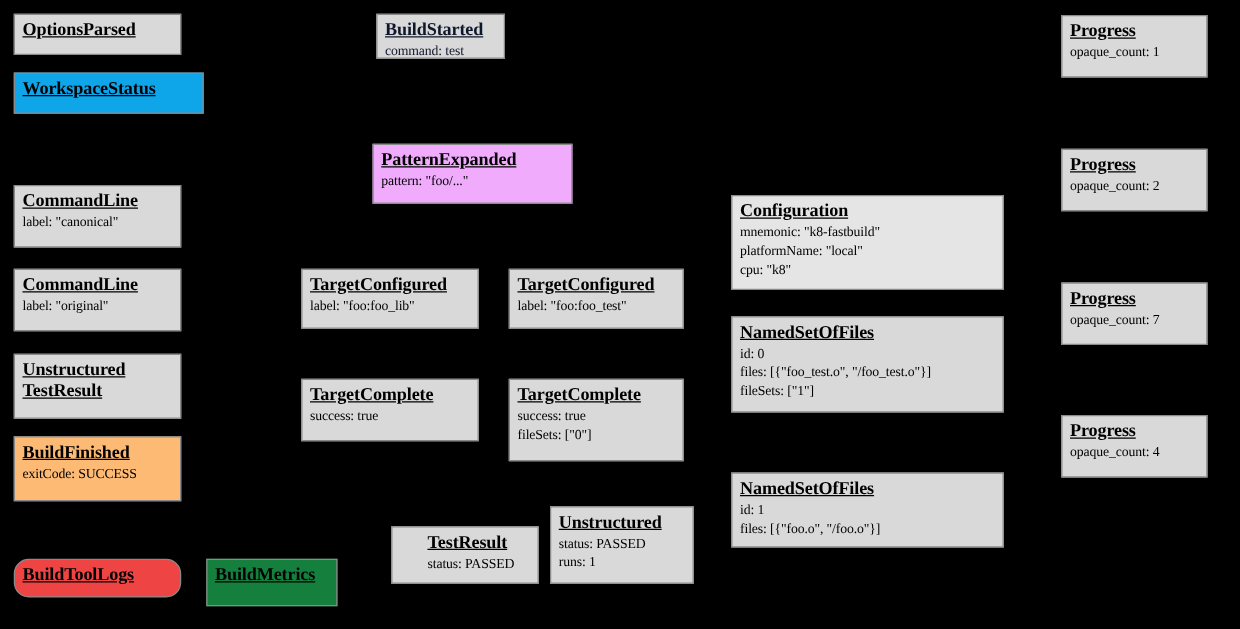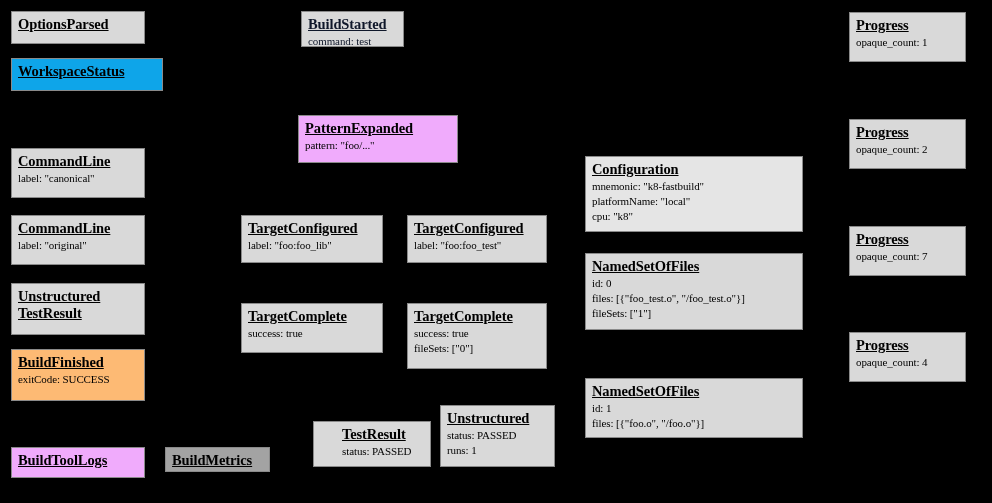--- a/index.html
+++ b/index.html
@@ -59,24 +59,24 @@
       <div class="node-fields">label: "original"</div>
     </div>
     <div class="node" style="left: 11px; top: 283px; width: 134px; height: 52px; background: rgb(217, 217, 217); border-color: rgb(138, 138, 138); color: rgb(0, 0, 0);">
       <div class="node-title">Unstructured
 TestResult</div>
     </div>
     <div class="node" style="left: 11px; top: 349px; width: 134px; height: 52px; background: #fdba74; border-color: rgb(138, 138, 138); color: rgb(0, 0, 0);">
       <div class="node-title">BuildFinished</div>
       <div class="node-fields">exitCode: SUCCESS</div>
     </div>
-    <div class="node" style="left: 11px; top: 447px; width: 134px; height: 31px; background: #f0abfc; border-color: rgb(138, 138, 138); color: rgb(0, 0, 0);">
+    <div class="node" style="left: 11px; top: 447px; width: 134px; height: 31px; background: #ef4444; border-color: rgb(138, 138, 138); color: rgb(0, 0, 0); border-radius: 12px;">
       <div class="node-title">BuildToolLogs</div>
     </div>
-    <div class="node" style="left: 165px; top: 447px; width: 105px; height: 25px; background: #a3a3a3; border-color: rgb(138, 138, 138); color: rgb(0, 0, 0);">
+    <div class="node" style="left: 165px; top: 447px; width: 105px; height: 38px; background: #15803d; border-color: rgb(138, 138, 138); color: rgb(0, 0, 0);">
       <div class="node-title">BuildMetrics</div>
     </div>
     <div class="node" style="left: 301px; top: 11px; width: 103px; height: 36px; background: rgb(217, 217, 217); border-color: rgb(138, 138, 138); color: #0f172a;">
       <div class="node-title">BuildStarted</div>
       <div class="node-fields">command: test</div>
     </div>
     <div class="node" style="left: 298px; top: 115px; width: 160px; height: 48px; background: #f0abfc; border-color: rgb(138, 138, 138); color: rgb(0, 0, 0);">
       <div class="node-title">PatternExpanded</div>
       <div class="node-fields">pattern: "foo/..."</div>
     </div>

